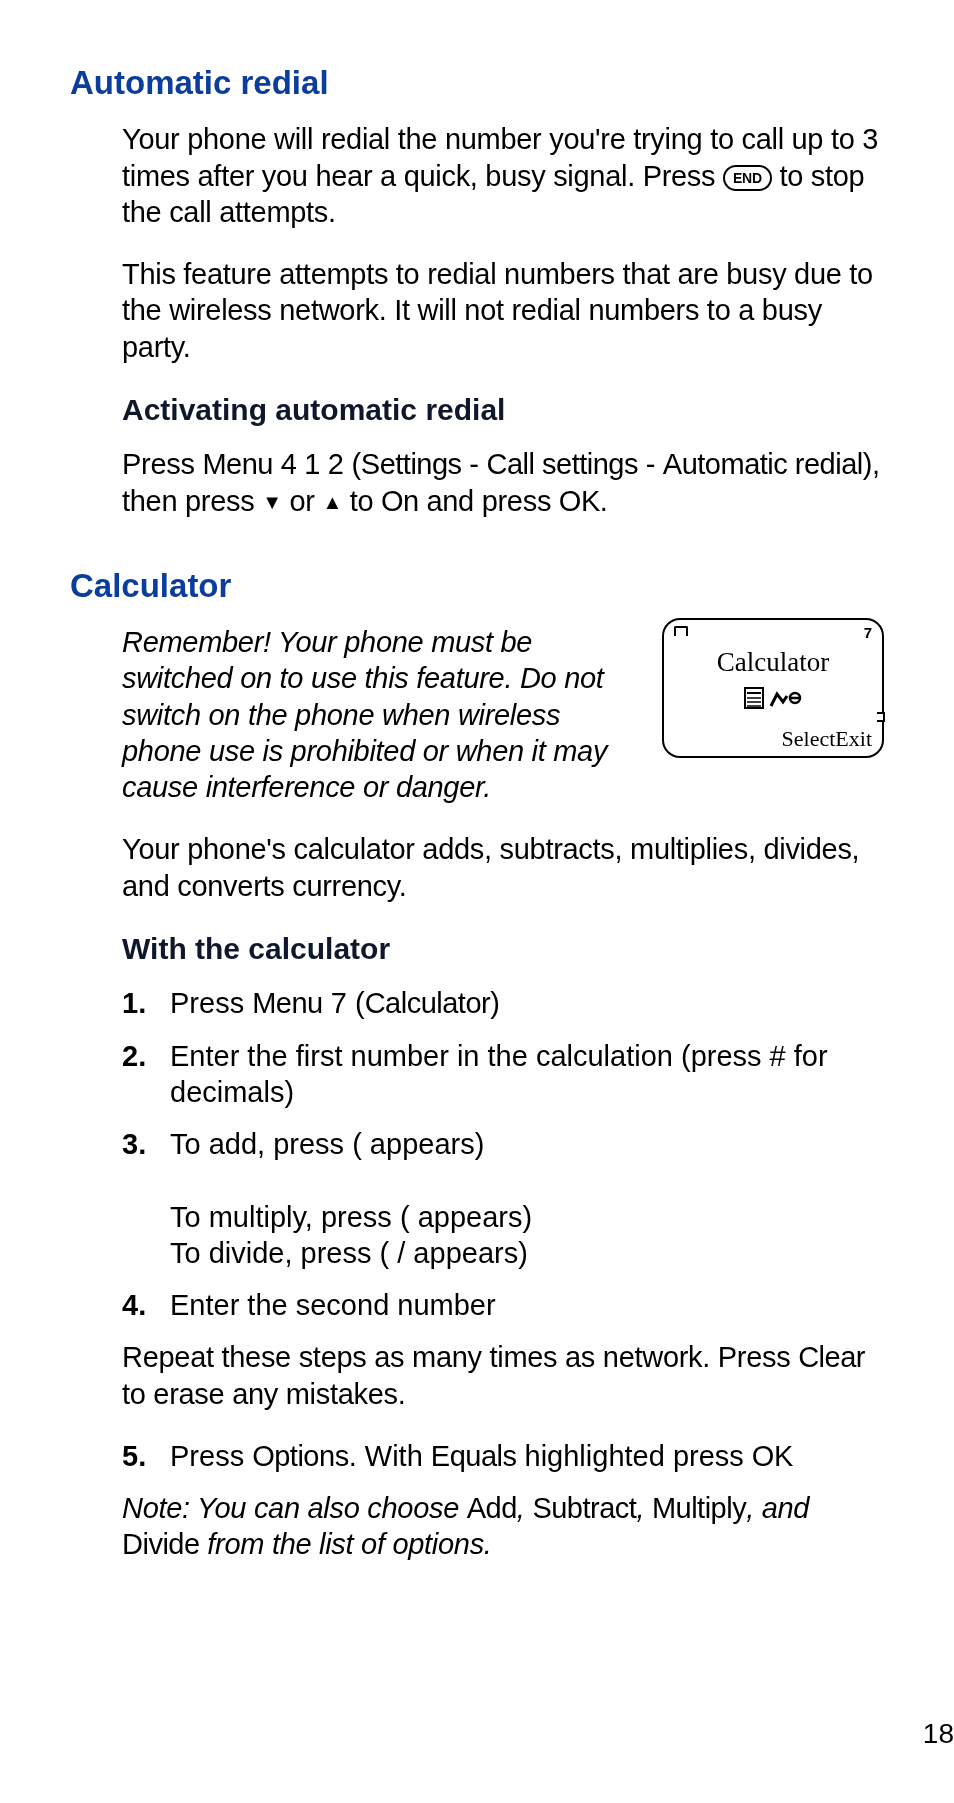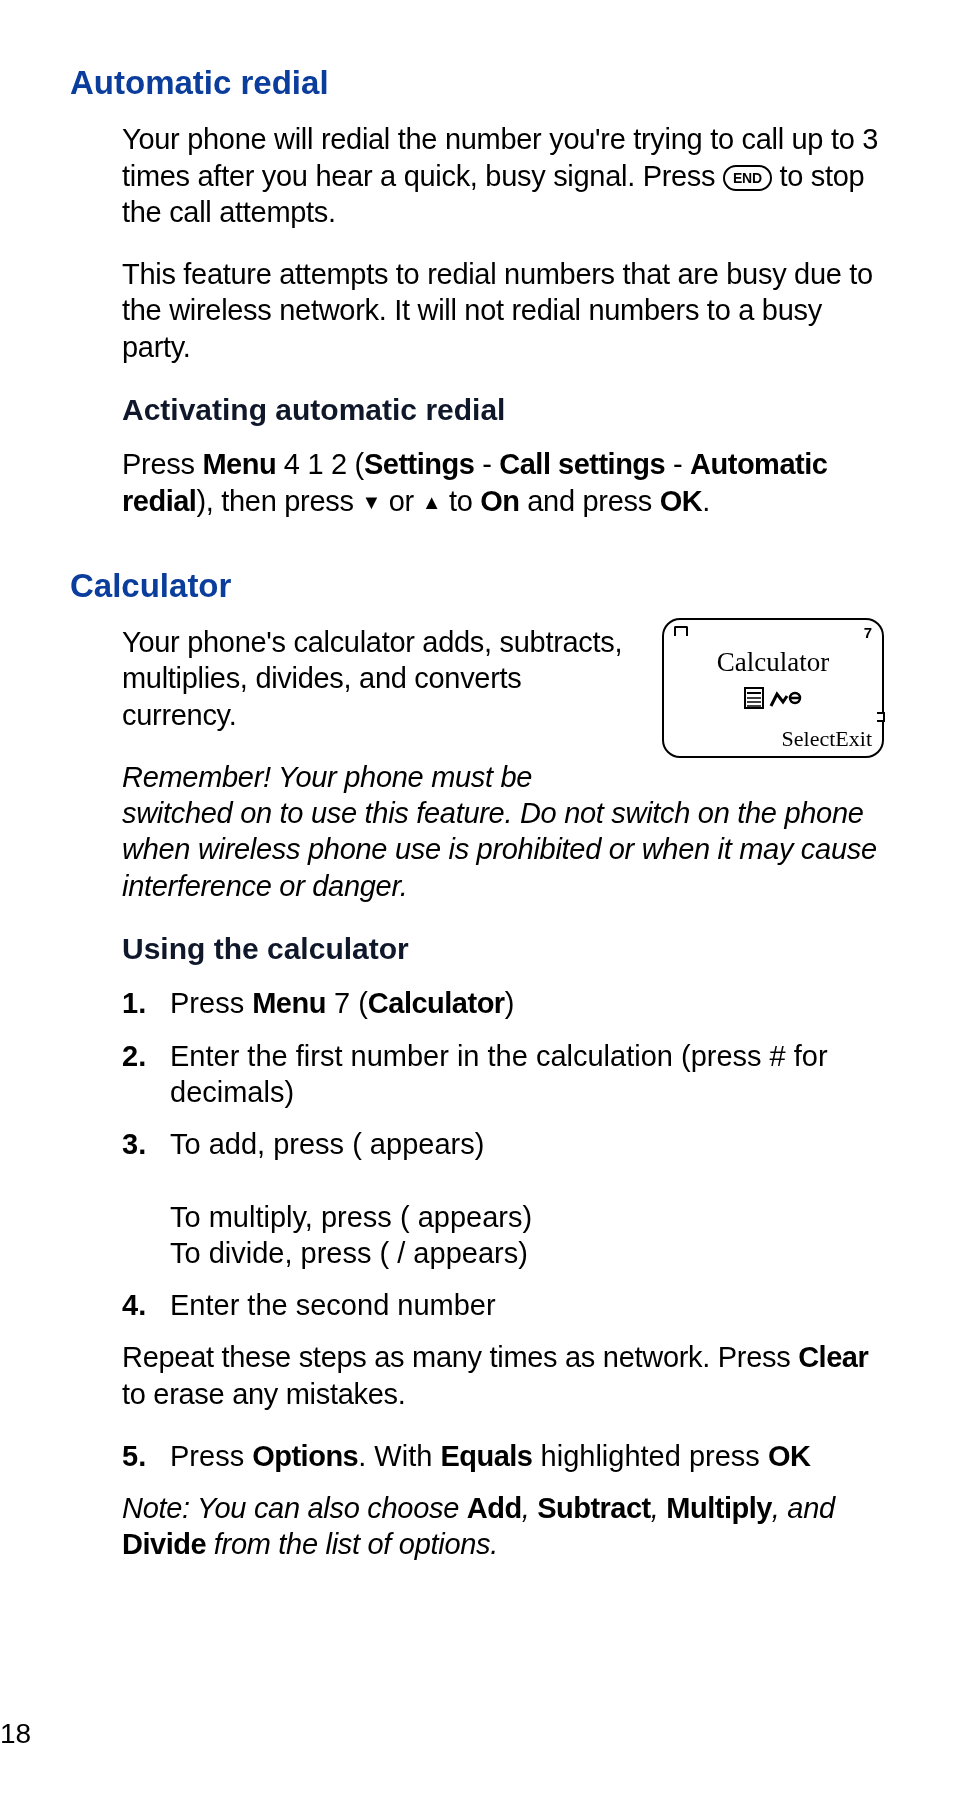--- a/index.html
+++ b/index.html
@@ -29,21 +29,21 @@
     display: inline-block;
     border: 2.5px solid #000;
     border-radius: 14px;
     font-size: 14px;
     font-weight: 700;
     padding: 0 8px;
     line-height: 22px;
     vertical-align: 3px;
   }
   .tri { font-size: 20px; vertical-align: 2px; }
-  .bold { font-weight: 700; font-family: Arial, sans-serif; letter-spacing: -0.5px; }
+  .bold { font-weight: 400; font-family: Arial, sans-serif; letter-spacing: -0.5px; }
   .italic { font-style: italic; }
   .right-screen {
     float: right;
     width: 222px;
     margin: -6px 0 8px 20px;
   }
   .screen-frame {
     border: 2.5px solid #000;
     border-radius: 18px;
     height: 140px;
@@ -83,21 +83,21 @@
     background: #fff;
   }
   ol.steps { list-style: none; margin-left: 0; }
   ol.steps > li { display: flex; margin-bottom: 16px; }
   ol.steps .num { font-weight: 700; width: 48px; flex-shrink: 0; }
   ol.steps .txt { flex: 1; }
   .page-num {
     position: absolute;
     left: 0; right: 0;
     bottom: 52px;
-    text-align: left;
+    text-align: right;
     font-size: 28px;
   }
   .clearfix::after { content: ""; display: table; clear: both; }
   .section-gap { height: 20px; }
 </style>
 </head>
 <body>
 
 <div class="h1">Automatic redial</div>
 <div class="body-block">
@@ -135,25 +135,25 @@
         </svg>
       </div>
       <div class="scr-notch"></div>
       <div class="scr-bottom">
         <span>Select</span>
         <span>Exit</span>
       </div>
     </div>
   </div>
 
+  <p class="para italic">Remember! Your phone must be switched on to use this feature. Do not switch on the phone when wireless phone use is prohibited or when it may cause interference or danger.</p>
+
   <p class="para">Your phone's calculator adds, subtracts, multiplies, divides, and converts currency.</p>
 
-  <p class="para italic">Remember! Your phone must be switched on to use this feature. Do not switch on the phone when wireless phone use is prohibited or when it may cause interference or danger.</p>
-
-  <div class="h2">Using the calculator</div>
+  <div class="h2">With the calculator</div>
 
   <ol class="steps">
     <li>
       <span class="num">1.</span>
       <span class="txt">
         <span>Press </span><span class="bold">Menu</span><span> 7 (</span><span class="bold">Calculator</span><span>)</span>
       </span>
     </li>
     <li>
       <span class="num">2.</span>

